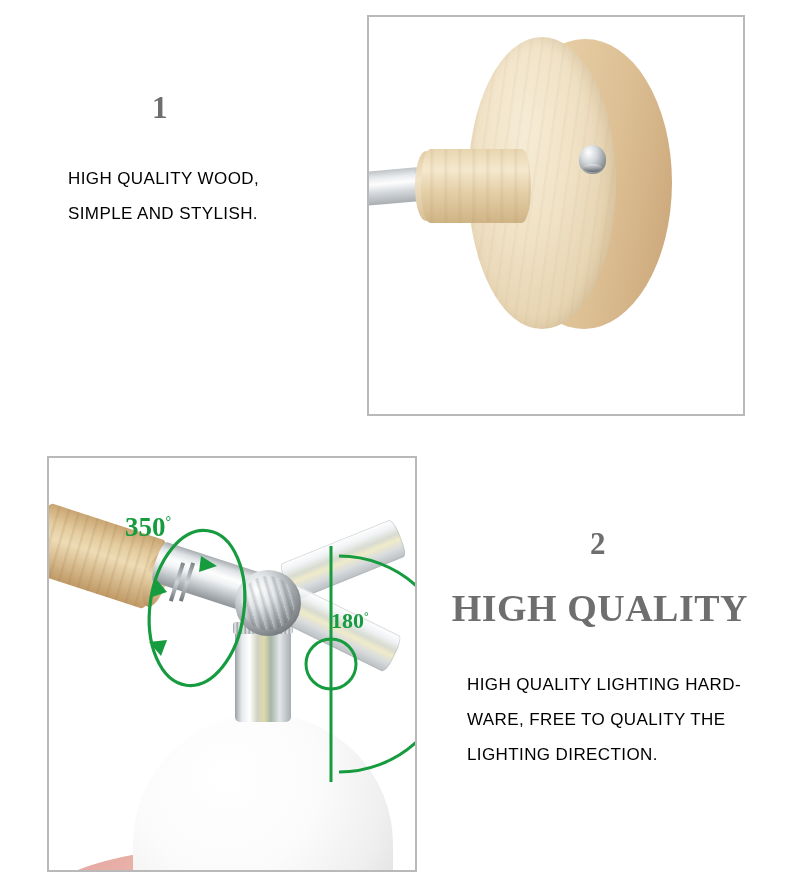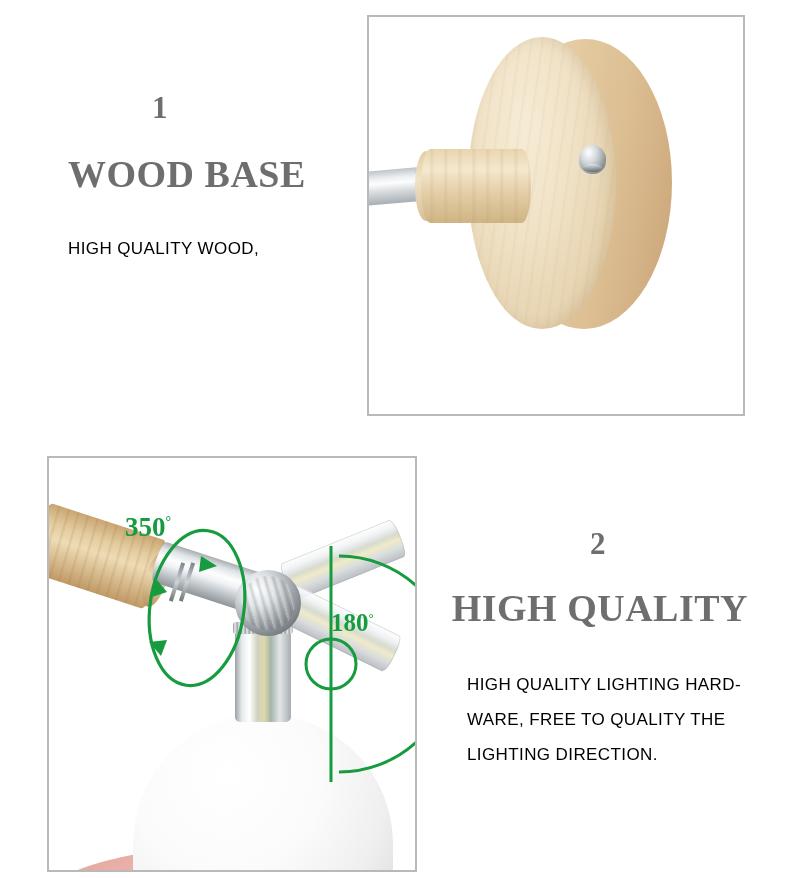--- a/index.html
+++ b/index.html
@@ -322,32 +322,32 @@
     color: #169b3f;
     line-height: 1;
     white-space: nowrap;
   }
   .annot-label .deg {
     font-size: 0.52em;
     vertical-align: super;
     font-weight: bold;
   }
   #label-350 { left: 76px; top: 56px;  font-size: 27px; }
-  #label-180 { left: 282px; top: 152px; font-size: 25px; }
+  #label-180 { left: 282px; top: 152px; font-size: 22px; }
 </style>
 </head>
 <body>
 
 <div class="page">
 
   <div class="text-block" id="block-one">
     <div class="step-number">1</div>
-    <div class="step-title">WOOD BASE</div>
     <div class="step-desc">
       <div>HIGH QUALITY WOOD,</div>
+      <div>SIMPLE AND STYLISH.</div>
     </div>
   </div>
 
   <div class="photo-frame" id="photo-wood-base">
     <div class="stage">
       <div class="plate-rim"></div>
       <div class="plate-face"></div>
       <div class="arm-chrome"></div>
       <div class="arm-chrome-band"></div>
       <div class="arm-wood-cap"></div>

